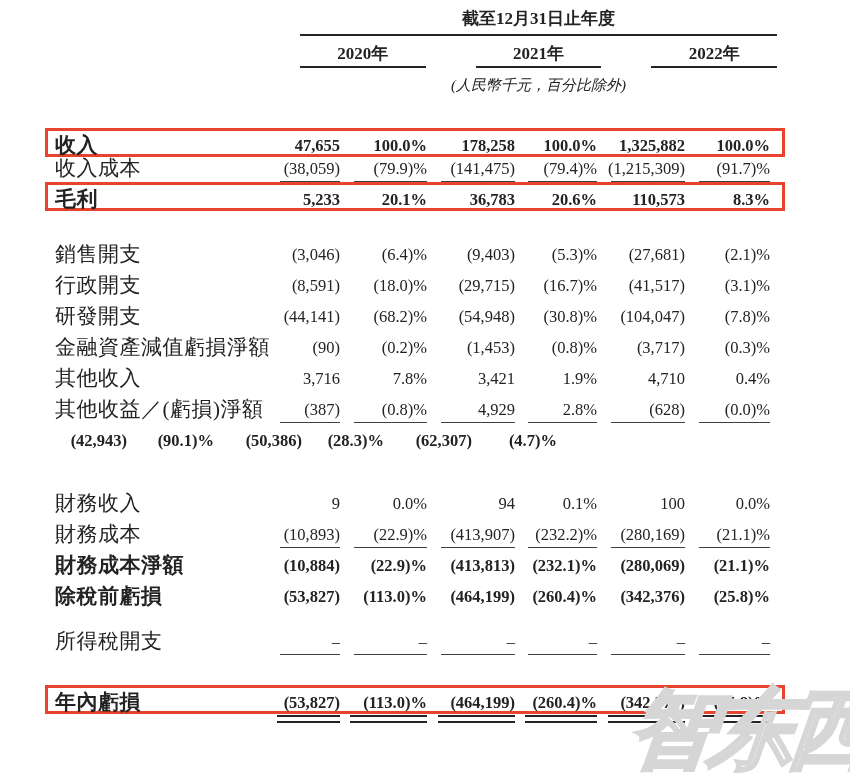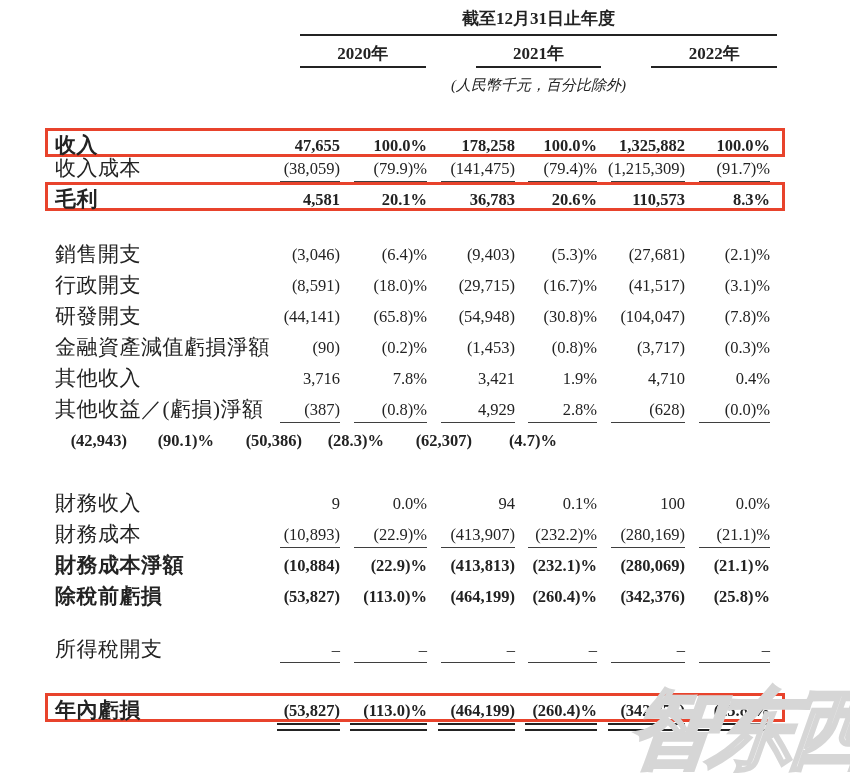--- a/index.html
+++ b/index.html
@@ -26,21 +26,21 @@
   }
   .year + .year { margin-left:18px; }
   .unit { margin-top:7px; }
   .unit-note { width:507px; text-align:center; font-style:italic; font-size:15px; line-height:20px; }
 
   
   .section.s0 { margin-top:36px; }
   .section.s1 { margin-top:32px; }
   .section.s2 { margin-top:34px; }
   .section.s3 { }
-  .section.s4 { margin-top:24px; }
+  .section.s4 { margin-top:16px; }
   .section.s5 { margin-top:32px; }
 
   .row { display:flex; height:29px; line-height:29px; margin-bottom:2px; }
   .lbl { width:213px; flex:0 0 213px; font-size:21px; letter-spacing:0.5px; white-space:nowrap; }
   .cell { text-align:right; font-size:16.5px; position:relative; white-space:nowrap; }
   .c0{width:72px} .c1{width:87px} .c2{width:88px} .c3{width:82px} .c4{width:88px} .c5{width:85px}
   .bold .lbl, .bold .cell { font-weight:bold; }
 
   
   .ulS .cell::after {
@@ -108,21 +108,21 @@
             <div class="lbl">收入成本</div>
             <div class="cell c0">(38,059)</div>
             <div class="cell c1">(79.9)%</div>
             <div class="cell c2">(141,475)</div>
             <div class="cell c3">(79.4)%</div>
             <div class="cell c4">(1,215,309)</div>
             <div class="cell c5">(91.7)%</div>
           </div>
           <div class="row bold hl">
             <div class="lbl">毛利</div>
-            <div class="cell c0">4,581</div>
+            <div class="cell c0">5,233</div>
             <div class="cell c1">20.1%</div>
             <div class="cell c2">36,783</div>
             <div class="cell c3">20.6%</div>
             <div class="cell c4">110,573</div>
             <div class="cell c5">8.3%</div>
           </div>
         </div>
         <div class="section s1">
           <div class="row">
             <div class="lbl">銷售開支</div>
@@ -138,21 +138,21 @@
             <div class="cell c0">(8,591)</div>
             <div class="cell c1">(18.0)%</div>
             <div class="cell c2">(29,715)</div>
             <div class="cell c3">(16.7)%</div>
             <div class="cell c4">(41,517)</div>
             <div class="cell c5">(3.1)%</div>
           </div>
           <div class="row">
             <div class="lbl">研發開支</div>
             <div class="cell c0">(44,141)</div>
-            <div class="cell c1">(65.8)%</div>
+            <div class="cell c1">(68.2)%</div>
             <div class="cell c2">(54,948)</div>
             <div class="cell c3">(30.8)%</div>
             <div class="cell c4">(104,047)</div>
             <div class="cell c5">(7.8)%</div>
           </div>
           <div class="row">
             <div class="lbl">金融資產減值虧損淨額</div>
             <div class="cell c0">(90)</div>
             <div class="cell c1">(0.2)%</div>
             <div class="cell c2">(1,453)</div>

